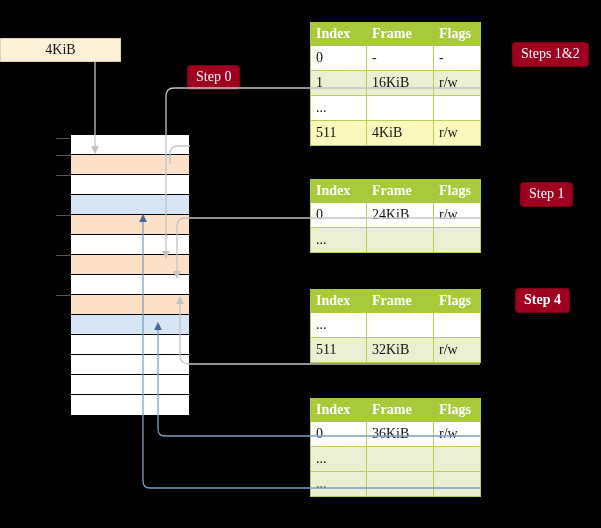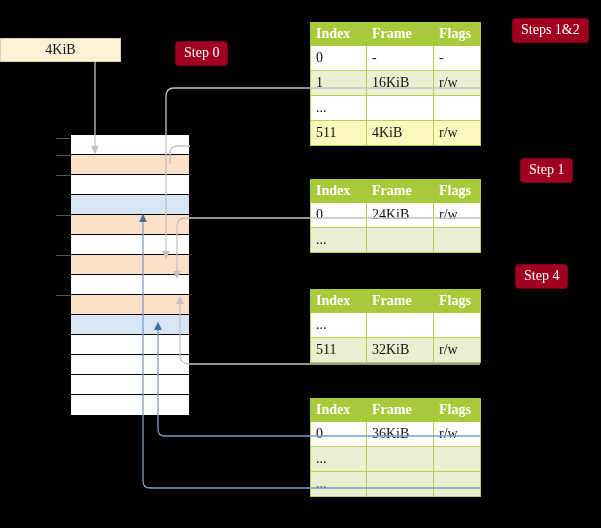--- a/index.html
+++ b/index.html
@@ -13,20 +13,21 @@
     position:absolute;
     background:#a00020;
     color:#ffffff;
     font-family:"Liberation Serif","DejaVu Serif",serif;
     font-size:14px;
     line-height:1;
     padding:4px 8px 5px 8px;
     border-radius:3px;
     white-space:nowrap;
     box-shadow:0 0 0 1px #7c0018;
+    margin-top:24px;
   }
 
   
   .kib-box{
     position:absolute;
     background:#fdf2d8;
     border:1px solid #e2d3a8;
     color:#111;
     font-size:14px;
     text-align:center;
@@ -126,24 +127,24 @@
   <div id="ticks">
       <div class="tick" style="left: 56px; top: 138px; width: 14px;"></div>
       <div class="tick" style="left: 56px; top: 155px; width: 14px;"></div>
       <div class="tick" style="left: 56px; top: 175px; width: 14px;"></div>
       <div class="tick" style="left: 56px; top: 215px; width: 14px;"></div>
       <div class="tick" style="left: 56px; top: 255px; width: 14px;"></div>
       <div class="tick" style="left: 56px; top: 295px; width: 14px;"></div>
     </div>
 
   <div id="badges">
-      <div class="step-badge" style="left: 176px; top: 42px;">Step 0</div>
+      <div class="step-badge" style="left: 188px; top: 42px;">Step 0</div>
       <div class="step-badge" style="left: 513px; top: 19px;">Steps 1&amp;2</div>
       <div class="step-badge" style="left: 521px; top: 159px;">Step 1</div>
-      <div class="step-badge" style="left: 516px; top: 265px;">Step 4</div>
+      <div class="step-badge" style="left: 516px; top: 265px; font-weight: bold;">Step 4</div>
     </div>
 
   <div id="tables">
       <table class="ptable" style="left: 310px; top: 22px;">
         <thead>
           <tr>
             <th class="c-index">Index</th>
             <th class="c-frame">Frame</th>
             <th class="c-flags">Flags</th>
           </tr>

